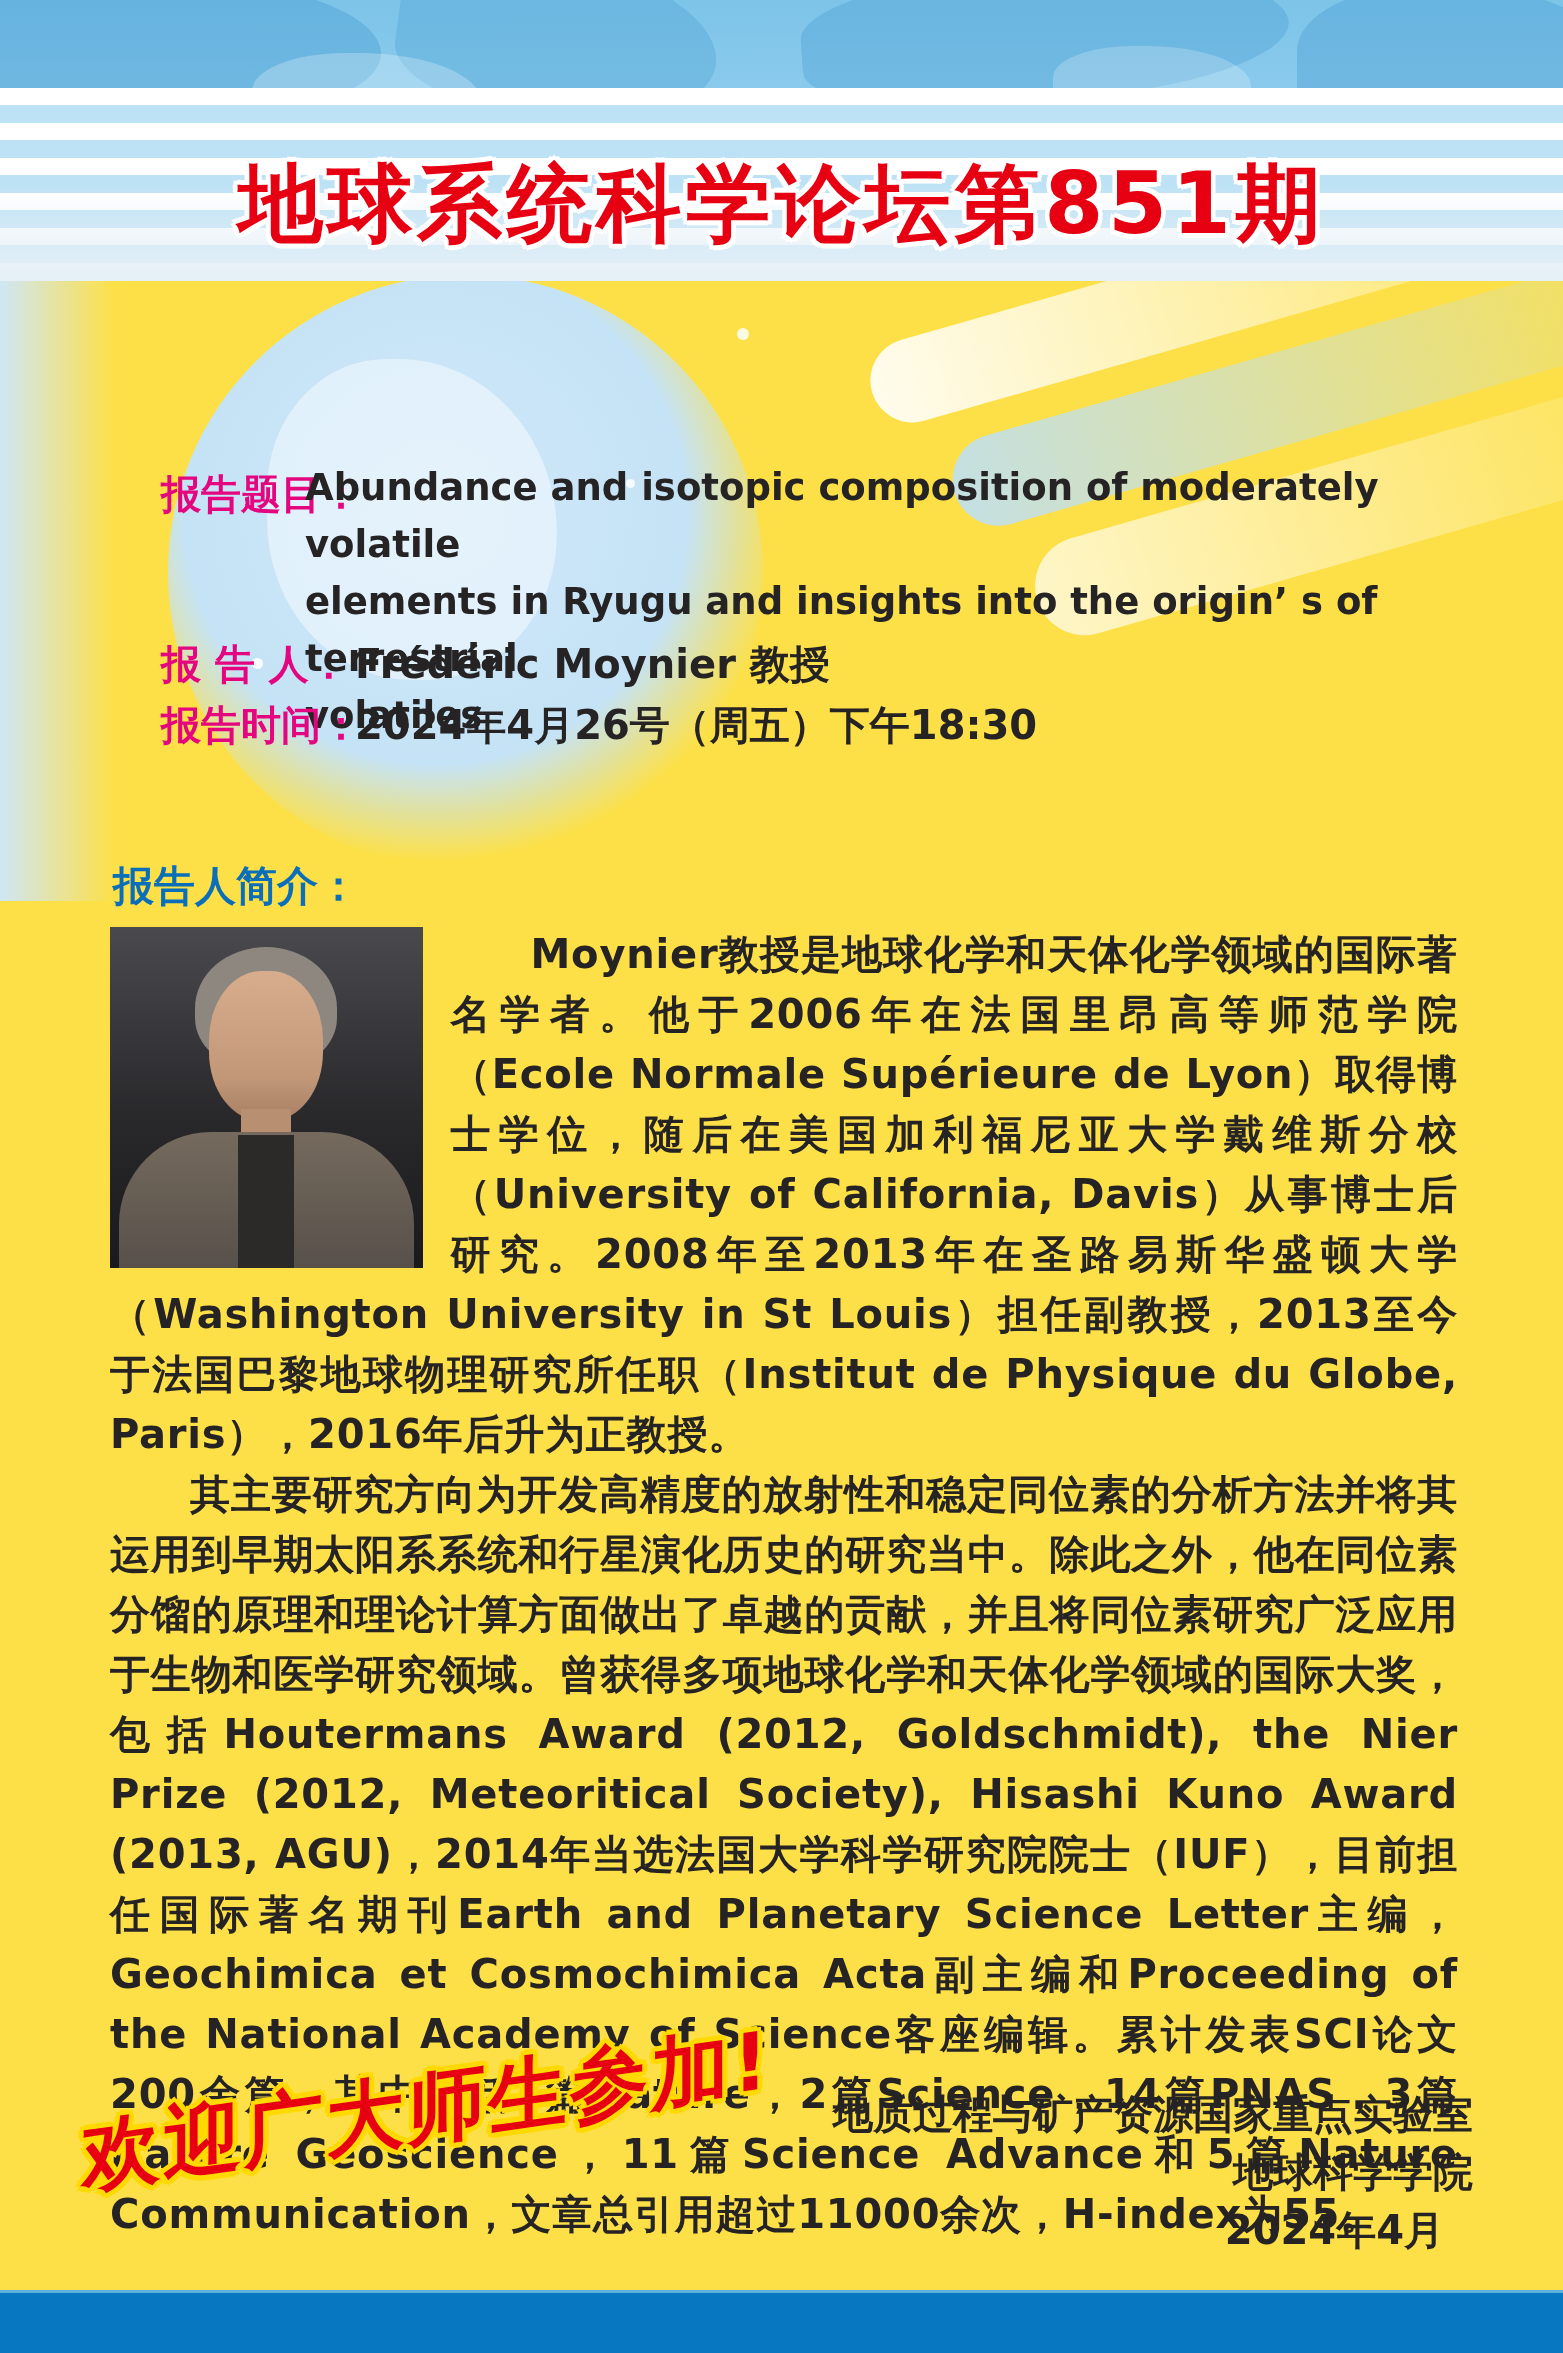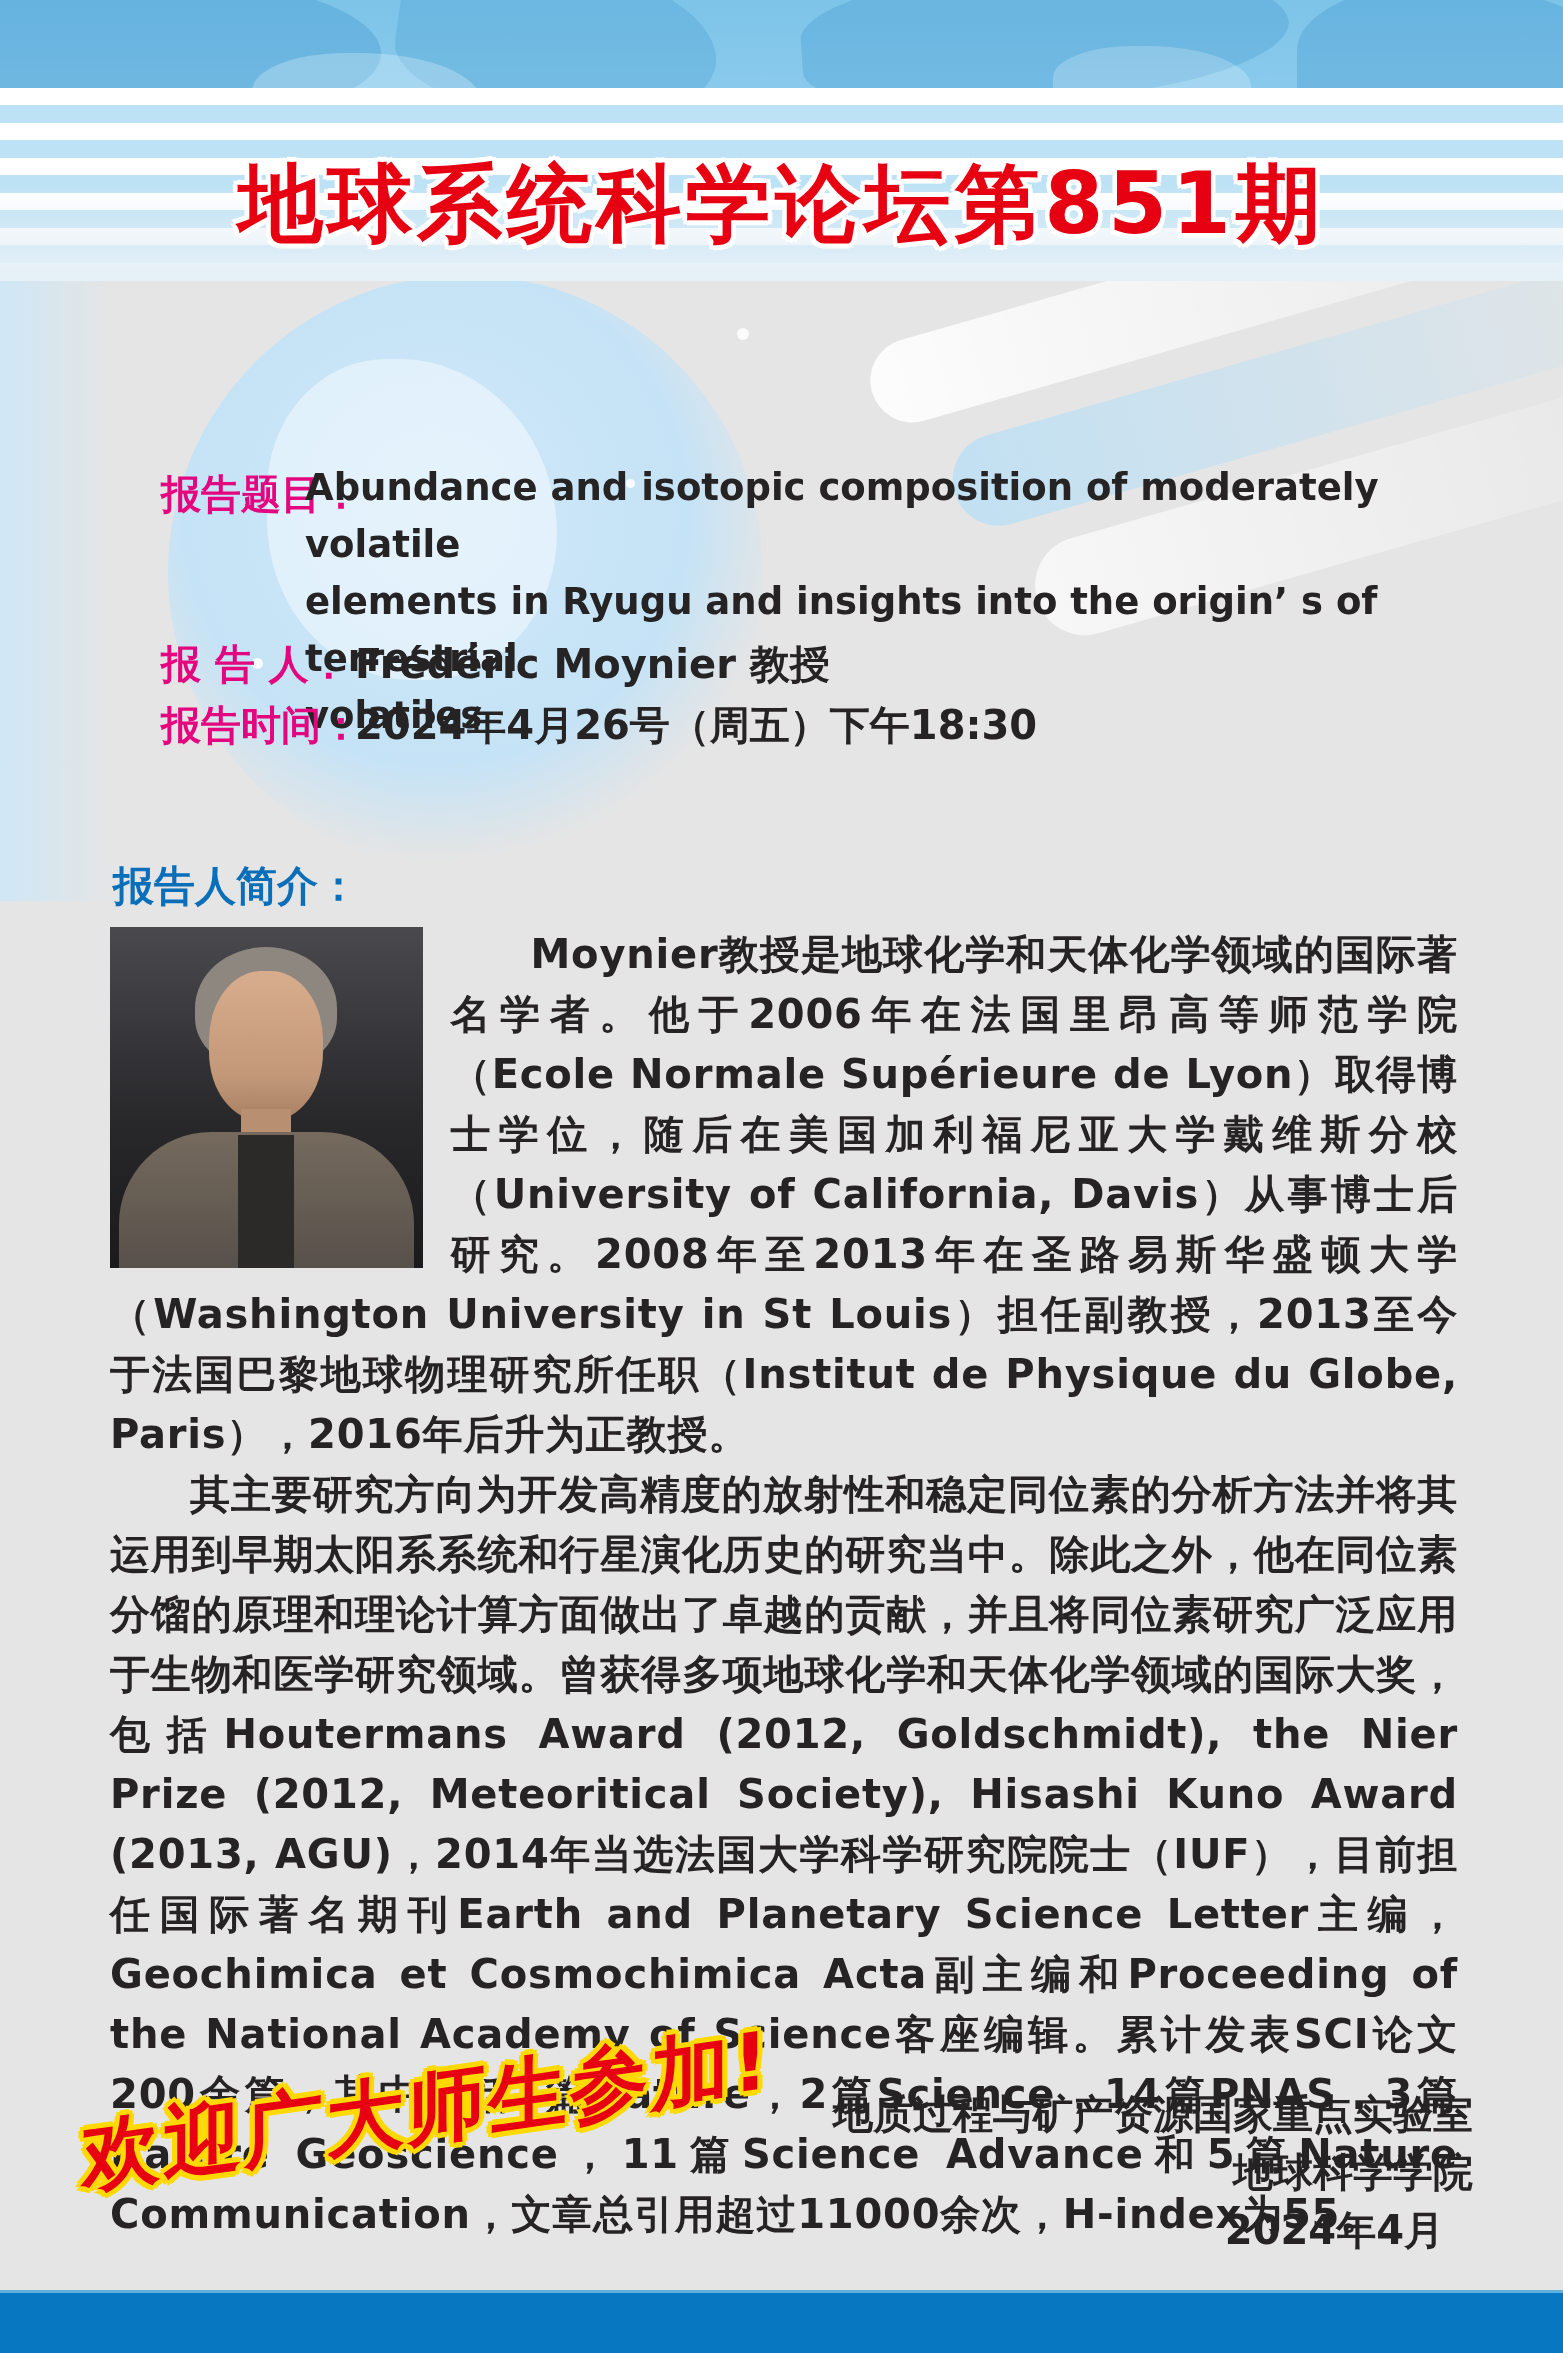--- a/index.html
+++ b/index.html
@@ -1,18 +1,18 @@
 <!DOCTYPE html>
 <html style="font-size:12.2px"><head>
 <meta charset="utf-8">
 <style>
   * { margin:0; padding:0; box-sizing:border-box; }
   html,body { background:#ffffff; }
   body { width:1563px; height:2354px; font-family:"DejaVu Sans","Liberation Sans",sans-serif; }
-  #poster { position:relative; width:1563px; height:2354px; background:#e5e5e5; overflow:hidden; color:#262324; }
+  #poster { position:relative; width:1563px; height:2354px; background:#fde047; overflow:hidden; color:#262324; }
 
   
   .header { position:absolute; left:0; top:0; width:1563px; height:281px;
             background:linear-gradient(180deg,#7dc4e9 0%,#8fcdee 45%,#a9dbf4 100%); z-index:1; }
   .map-blob { position:absolute; border-radius:48% 62% 55% 40%; }
   .blob1 { left:-46px;  top:-23px;  width:427px; height:145px; background:rgba(60,150,205,.35); }
   .blob2 { left:397px;  top:-38px;  width:321px; height:153px; background:rgba(60,150,205,.28); transform:rotate(8deg); }
   .blob3 { left:801px; top:-30.5px;  width:488px; height:130px; background:rgba(60,150,205,.30); transform:rotate(-4deg); }
   .blob4 { left:1297px; top:-15.3px;  width:321px; height:160px; background:rgba(60,150,205,.33); }
   .blob5 { left:252px;  top:53px;   width:229px; height:92px; background:rgba(255,255,255,.25); }

